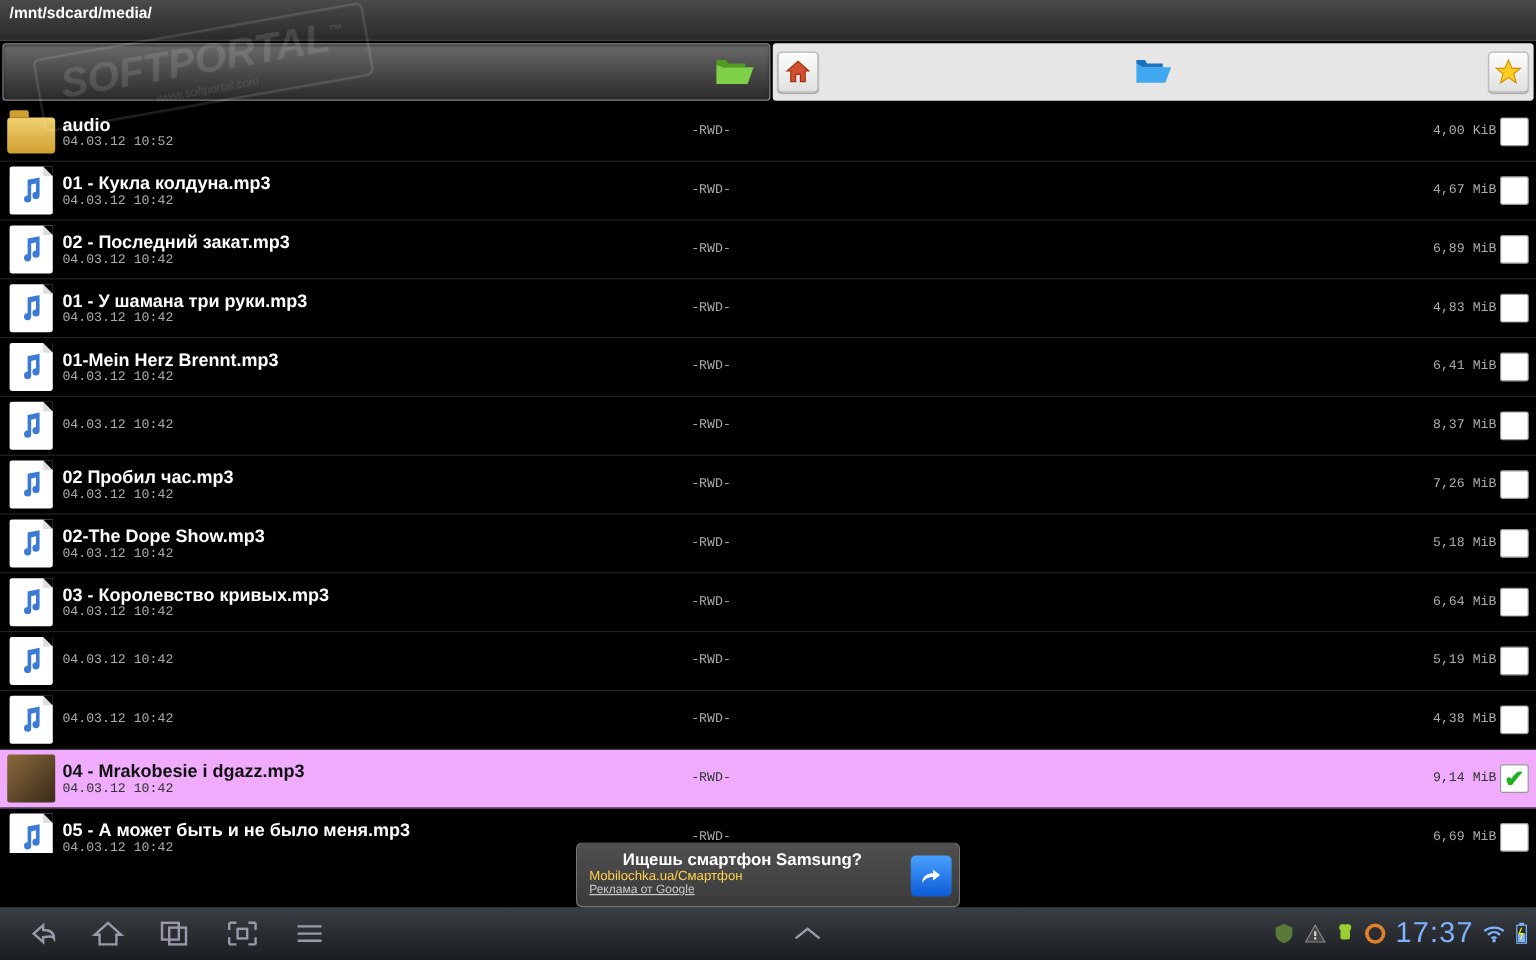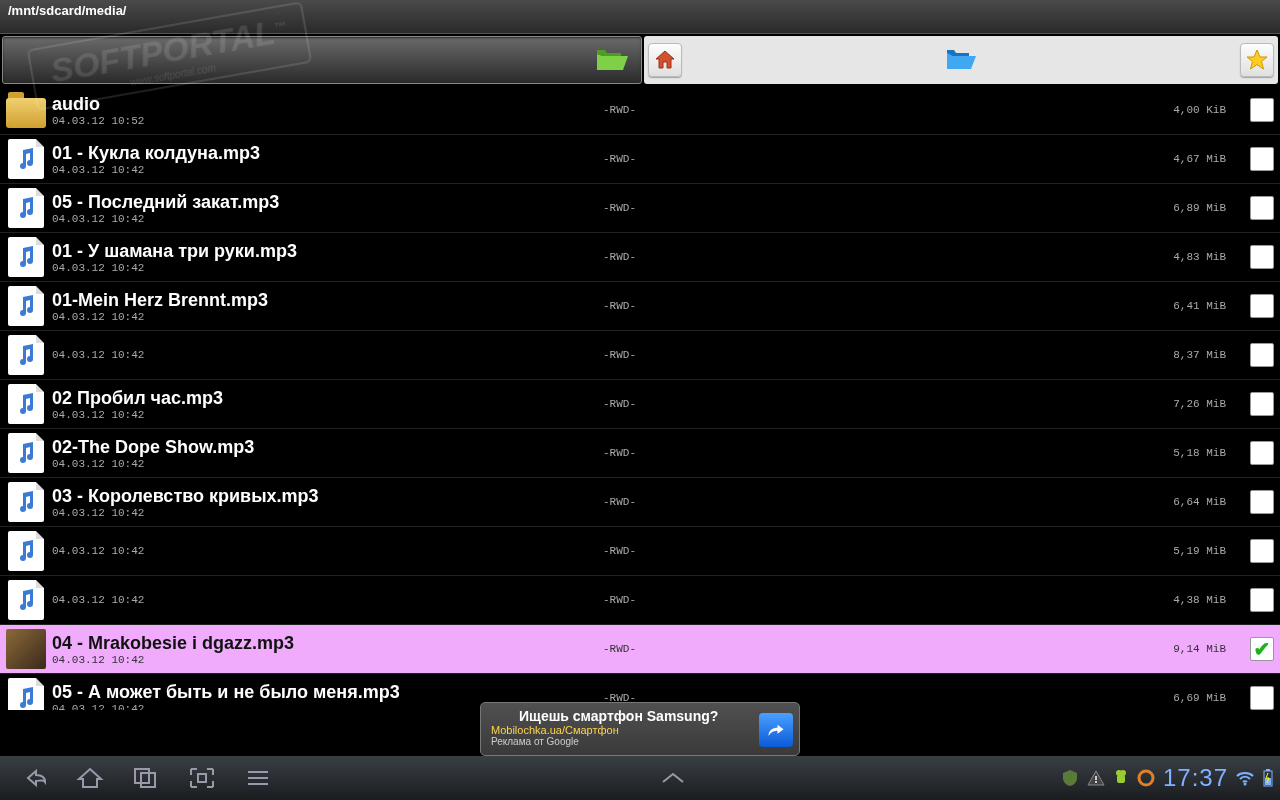--- a/index.html
+++ b/index.html
@@ -13,34 +13,34 @@
 .toolbar .left .folder-btn { width: 46px; height: 46px; display: flex; align-items: center; justify-content: center; cursor: pointer; }
 .toolbar .right { flex: 1; display: flex; align-items: center; background: #e6e6e6; margin: 2px 2px 2px 0; border-radius: 3px; padding: 0 4px; }
 .toolbar .right .icon-btn { width: 34px; height: 34px; display: flex; align-items: center; justify-content: center; cursor: pointer; border: 1px solid #bbb; border-radius: 4px; background: linear-gradient(#fdfdfd,#e0e0e0); box-shadow: 0 1px 1px rgba(0,0,0,.3); }
 .toolbar .right .spacer { flex: 1; }
 
 .file-list { overflow-y: auto; height: 624px; }
 .file-row { display: flex; align-items: center; height: 49px; border-bottom: 1px solid #222; padding: 0 6px; color: #fff; }
 .file-row.selected { background: #f0abfc; color: #111; }
 .file-row .thumb { width: 40px; height: 40px; display: flex; align-items: center; justify-content: center; margin-right: 6px; flex-shrink: 0; }
 .file-row .meta { flex: 1; display: flex; flex-direction: column; justify-content: center; min-width: 0; }
-.file-row .fname { font-size: 18px; font-weight: bold; white-space: nowrap; overflow: hidden; text-overflow: ellipsis; }
+.file-row .fname { font-size: 15px; font-weight: bold; white-space: nowrap; overflow: hidden; text-overflow: ellipsis; }
 .file-row .fdate { font-size: 11px; font-family: 'Courier New', monospace; color: #aaa; }
 .file-row.selected .fdate { color: #333; }
-.file-row .perm { width: 60px; text-align: right; font-size: 11px; font-family: 'Courier New', monospace; color: #aaa; }
+.file-row .perm { width: 60px; text-align: left; font-size: 11px; font-family: 'Courier New', monospace; color: #aaa; }
 .file-row.selected .perm { color: #333; }
-.file-row .size { width: 90px; text-align: right; font-size: 11px; font-family: 'Courier New', monospace; color: #aaa; padding-right: 24px; }
+.file-row .size { width: 90px; text-align: right; font-size: 11px; font-family: 'Courier New', monospace; color: #aaa; padding-right: 3px; }
 .file-row.selected .size { color: #333; text-align: right; }
 .file-row .chk { width: 24px; height: 24px; background: #fff; border: 1px solid #999; border-radius: 2px; flex-shrink: 0; display: flex; align-items: center; justify-content: center; }
 .file-row .chk.checked::after { content: "✔"; color: #1db11d; font-weight: bold; font-size: 20px; }
 
 .ad-banner { position: absolute; bottom: 44px; left: 50%; transform: translateX(-50%); width: 320px; height: 54px; background: linear-gradient(#505050,#3a3a3a); border: 1px solid #777; border-radius: 5px; color: #fff; padding: 5px 50px 5px 10px; }
 .ad-banner .t1 { font-size: 14px; font-weight: bold; padding-left: 28px; }
 .ad-banner .t2 { font-size: 11px; color: #ffd24d; }
-.ad-banner .t3 { font-size: 10px; color: #ccc; }
+.ad-banner .t3 { font-size: 10px; color: #ccc; text-decoration: underline; }
 .ad-banner .share { position: absolute; right: 6px; top: 10px; width: 34px; height: 34px; background: linear-gradient(#4aa0ff,#0b5bd6); border-radius: 4px; display: flex; align-items: center; justify-content: center; color: #fff; font-size: 18px; }
 
 .navbar { position: absolute; bottom: 0; left: 0; right: 0; height: 44px; background: linear-gradient(#3a3f44,#1a1d20); display: flex; align-items: center; padding: 0 6px; }
 .navbar .nbtn { width: 56px; height: 40px; display: flex; align-items: center; justify-content: center; color: #aab; cursor: pointer; }
 .navbar .center { flex: 1; display: flex; justify-content: center; }
 .navbar .tray { display: flex; align-items: center; gap: 8px; }
 .navbar .clock { color: #7fb2ff; font-size: 24px; font-weight: 300; letter-spacing: 1px; }
 .navbar .tray svg { display: block; }
 
 .watermark { position: absolute; top: 25px; left: 30px; transform: rotate(-10deg); color: rgba(255,255,255,.12); font-size: 34px; font-weight: bold; pointer-events: none; border: 2px solid rgba(255,255,255,.12); padding: 4px 18px; border-radius: 6px; font-style: italic; }
@@ -123,21 +123,21 @@
     </div>
     <div class="file-row">
       <div class="thumb">
         <div class="music-icon">
           <svg width="20" height="24" viewBox="0 0 20 24">
             <path d="M7 3 L17 1 L17 16 A3 3 0 1 1 14 13 L14 6 L10 7 L10 19 A3 3 0 1 1 7 16 Z" fill="#3b7bd6"></path>
           </svg>
         </div>
       </div>
       <div class="meta">
-        <div class="fname">05 - Последний закат.mp3</div>
+        <div class="fname">02 - Последний закат.mp3</div>
         <div class="fdate">04.03.12 10:42</div>
       </div>
       <div class="perm">-RWD-</div>
       <div style="flex: 1 1 0%;"></div>
       <div class="size">6,89 MiB</div>
       <div class="chk"></div>
     </div>
     <div class="file-row">
       <div class="thumb">
         <div class="music-icon">

